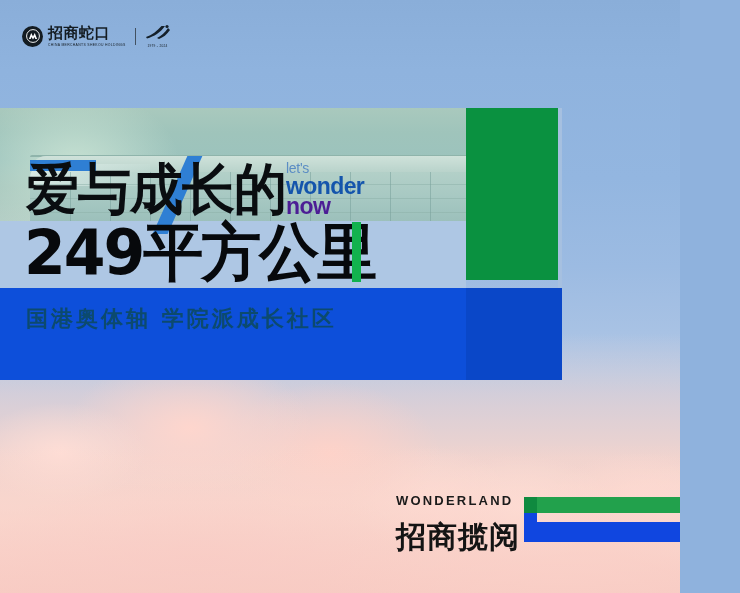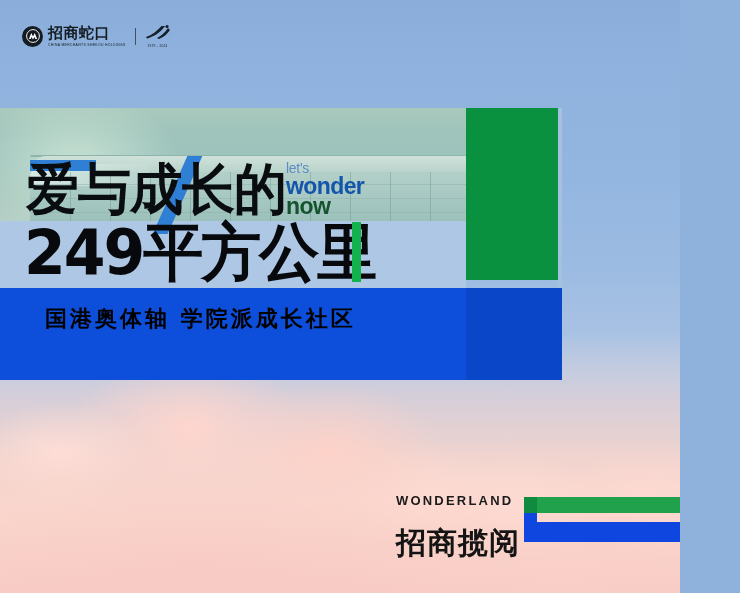--- a/index.html
+++ b/index.html
@@ -105,32 +105,32 @@
      font-weight:bold;color:#07090c;letter-spacing:-2px;
      font-family:"DejaVu Sans",sans-serif;white-space:nowrap;
      transform:scaleY(1.05);transform-origin:left top;}
   .greenstripe{position:absolute;left:352px;top:114px;width:9px;height:60px;background:#12b24e;}
 
   
   .eng{position:absolute;left:286px;top:54px;line-height:.97;color:#1b5fb5;
      font-family:"Liberation Sans",sans-serif;}
   .eng .s1{font-size:14px;font-weight:normal;color:#5b8dc4;letter-spacing:-.3px;display:block;}
   .eng .s2{font-size:23px;font-weight:bold;color:#1455ac;letter-spacing:-.6px;display:block;margin-top:-1px;}
-  .eng .s3{font-size:23px;font-weight:bold;color:#14532d;letter-spacing:-.6px;display:block;margin-top:-2px;}
-
-  
-  .subtitle{position:absolute;left:45px;top:196px;font-size:22px;font-weight:bold;
-     color:#000000;letter-spacing:3px;font-family:"DejaVu Sans",sans-serif;white-space:nowrap;}
+  .eng .s3{font-size:23px;font-weight:bold;color:#4c1d95;letter-spacing:-.6px;display:block;margin-top:-2px;}
+
+  
+  .subtitle{position:absolute;left:26px;top:196px;font-size:22px;font-weight:bold;
+     color:#0c4a6e;letter-spacing:3px;font-family:"DejaVu Sans",sans-serif;white-space:nowrap;}
 
   
   .brand{position:absolute;left:396px;top:494px;display:flex;align-items:flex-start;}
   .brand-txt{display:flex;flex-direction:column;line-height:1;gap:15px;}
   .brand-en{font-size:13px;font-weight:bold;color:#1b1b1b;letter-spacing:2.2px;
      font-family:"Liberation Sans",sans-serif;}
-  .brand-cn{font-size:30px;font-weight:bold;color:#141414;letter-spacing:1px;margin-top:6px;
+  .brand-cn{font-size:30px;font-weight:bold;color:#141414;letter-spacing:1px;margin-top:0;
      font-family:"DejaVu Sans",sans-serif;white-space:nowrap;}
   .bars{position:absolute;left:524px;top:497px;width:216px;height:46px;}
   .bar-green{position:absolute;left:0;top:0;width:216px;height:16px;background:#22a14c;}
   .bar-blue{position:absolute;left:0;top:25px;width:216px;height:20px;background:#1046e0;}
   .bar-edge{position:absolute;left:0;top:0;width:13px;height:45px;background:#1046e0;}
   .bar-edge-g{position:absolute;left:0;top:0;width:13px;height:16px;background:#0f8a3f;}
 </style>
 </head>
 <body>
 

